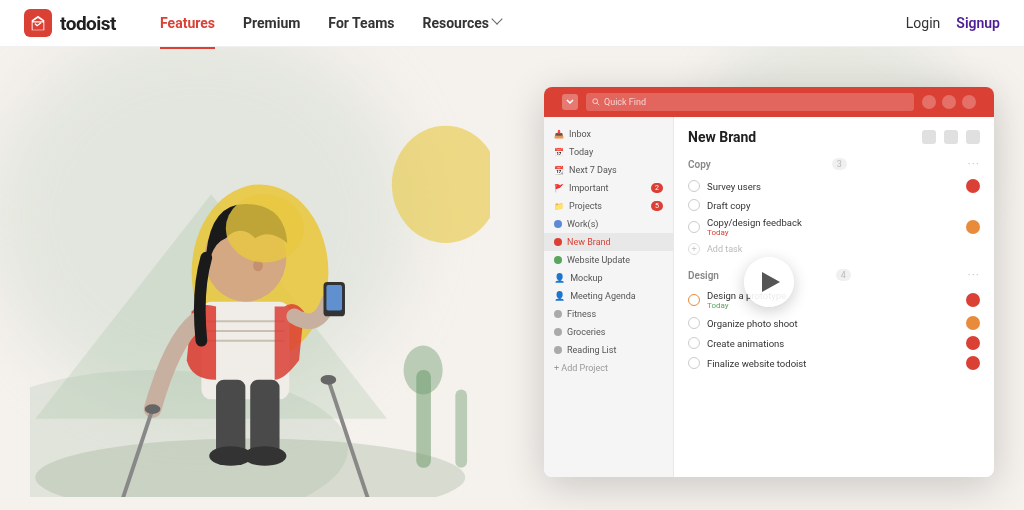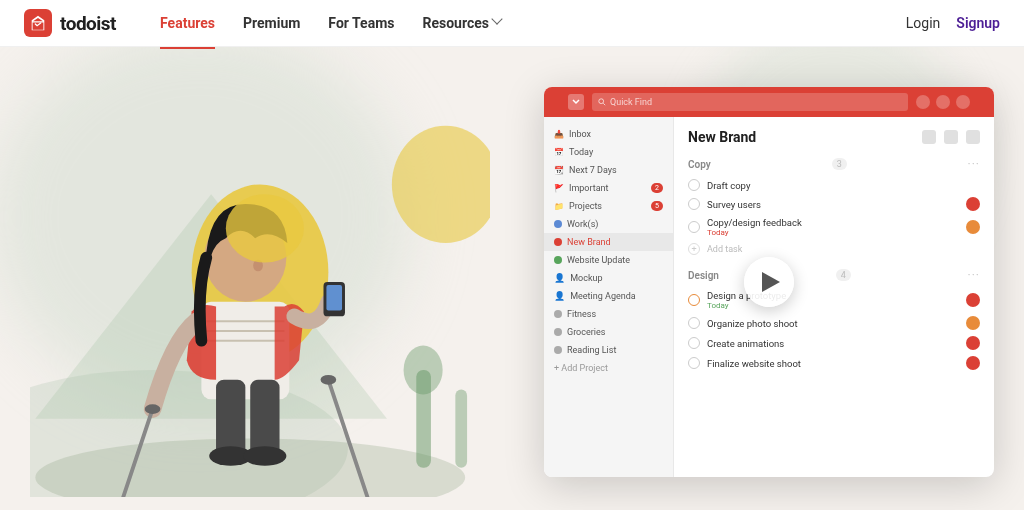--- a/index.html
+++ b/index.html
@@ -159,21 +159,21 @@
       display: flex;
       flex-direction: column;
     }
 
     
     .app-header {
       background: #db4035;
       height: 30px;
       display: flex;
       align-items: center;
-      padding: 0 24px;
+      padding: 0 18px;
       gap: 8px;
       flex-shrink: 0;
     }
     .app-logo-small {
       width: 16px;
       height: 16px;
       background: rgba(255,255,255,0.3);
       border-radius: 3px;
       display: flex;
       align-items: center;
@@ -587,26 +587,26 @@
         </div>
 
         <div class="task-section">
           <div class="task-section-header">
             <span class="task-section-title">Copy</span>
             <span class="task-section-count">3</span>
             <span class="task-section-dots">···</span>
           </div>
           <div class="task-item">
             <div class="task-circle"></div>
-            <span class="task-text">Draft copy</span>
+            <span class="task-text">Survey users</span>
+            <div class="task-avatar red"></div>
           </div>
           <div class="task-item">
             <div class="task-circle"></div>
-            <span class="task-text">Survey users</span>
-            <div class="task-avatar red"></div>
+            <span class="task-text">Draft copy</span>
           </div>
           <div class="task-item">
             <div class="task-circle"></div>
             <div style="flex:1;">
               <div class="task-text">Copy/design feedback</div>
               <div class="task-date">Today</div>
             </div>
             <div class="task-avatar orange"></div>
           </div>
           <div class="task-add">
@@ -634,21 +634,21 @@
             <span class="task-text">Organize photo shoot</span>
             <div class="task-avatar orange"></div>
           </div>
           <div class="task-item">
             <div class="task-circle"></div>
             <span class="task-text">Create animations</span>
             <div class="task-avatar red"></div>
           </div>
           <div class="task-item">
             <div class="task-circle"></div>
-            <span class="task-text">Finalize website shoot</span>
+            <span class="task-text">Finalize website todoist</span>
             <div class="task-avatar red"></div>
           </div>
         </div>
       </div>
     </div>
 
     <div class="play-overlay">
       <div class="play-triangle"></div>
     </div>
   </div>

